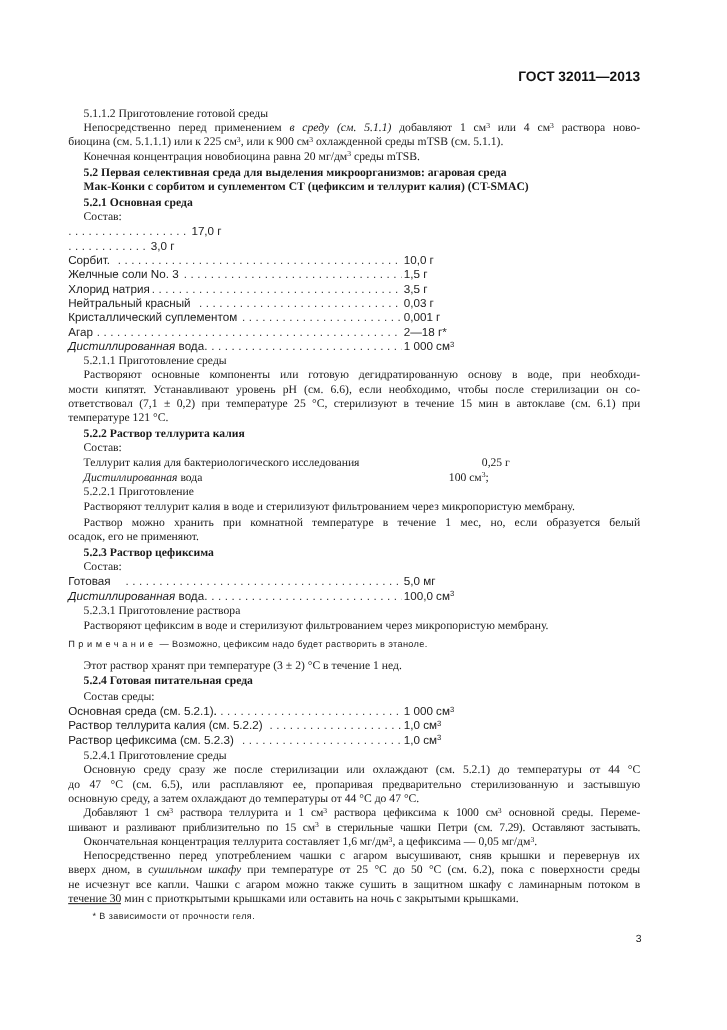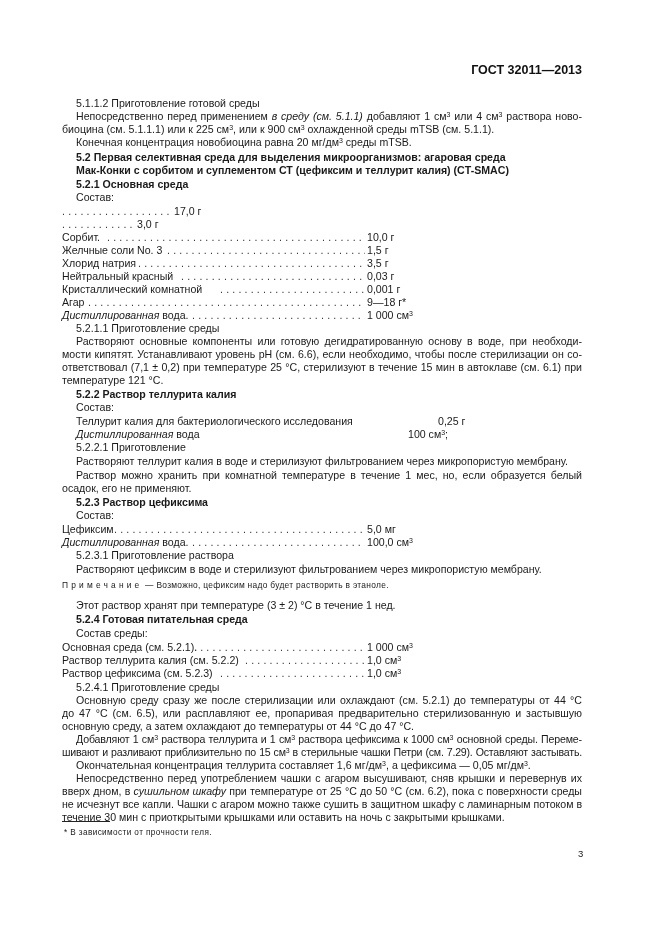--- a/index.html
+++ b/index.html
@@ -1,34 +1,34 @@
 <!DOCTYPE html>
 <html><head>
 <meta charset="utf-8">
 <style>
   html, body { margin:0; padding:0; background:#ffffff; }
   body { width:661px; height:936px; position:relative; overflow:hidden;
          font-family:"Liberation Sans", sans-serif; color:#1a1a1a; }
   .page { position:absolute; left:62px; top:0; width:520px; }
   .hdr { position:absolute; right:79px; top:63px; font-weight:bold; font-size:12.5px; color:#111; }
-  .ln { position:absolute; left:0; font-size:10.6px; line-height:13px; white-space:nowrap; }
+  .ln { position:absolute; left:0; font-size:10.6px; line-height:13px; white-space:nowrap;font-family:Liberation Serif, serif; }
   .ind { left:14px; }
   .just { width:520px; text-align:justify; text-align-last:justify; }
   .just.ind { width:506px; }
   .b { font-weight:bold; }
   i { font-style:italic; }
   .row { position:absolute; left:0; font-size:10.6px; line-height:13px; white-space:nowrap; display:flex; }
   .row .name { display:inline-block; }
   .row .dots { display:inline-block; overflow:hidden; letter-spacing:3.2px; color:#333; }
   .row .val { display:inline-block; padding-left:2px; }
   sup { font-size:7px; vertical-align:top; position:relative; top:-2px; }
   .note { position:absolute; left:0; font-size:8.4px; letter-spacing:0.3px; white-space:nowrap; }
   .spaced { letter-spacing:3.2px; }
   .fnline { position:absolute; left:0; top:821px; width:48px; border-top:1px solid #222; }
-  .fn { position:absolute; left:2px; top:828px; font-size:8.2px; letter-spacing:0.4px; }
+  .fn { position:absolute; left:22px; top:828px; font-size:8.2px; letter-spacing:0.4px; }
   .pnum { position:absolute; left:578px; top:848px; font-size:9.5px; }
 </style>
 </head>
 <body>
 
 <div class="hdr">ГОСТ 32011—2013</div>
 
 <div class="page">
 
   <div class="ln ind" style="top:97px">5.1.1.2  Приготовление готовой среды</div>
@@ -64,28 +64,28 @@
       <span class="name" style="width:76px">Хлорид натрия</span>
       <span class="dots" style="width:227px">.........................................................</span>
       <span class="val">3,5 г</span>
     </div>
   <div class="row ind" style="top:270px">
       <span class="name" style="width:119px">Нейтральный красный</span>
       <span class="dots" style="width:184px">................................................</span>
       <span class="val">0,03 г</span>
     </div>
   <div class="row ind" style="top:283px">
-      <span class="name" style="width:158px">Кристаллический комнатной</span>
+      <span class="name" style="width:158px">Кристаллический суплементом</span>
       <span class="dots" style="width:145px">.......................................</span>
       <span class="val">0,001 г</span>
     </div>
   <div class="row ind" style="top:296px">
       <span class="name" style="width:26px">Агар</span>
       <span class="dots" style="width:277px">...................................................................</span>
-      <span class="val">9—18 г*</span>
+      <span class="val">2—18 г*</span>
     </div>
   <div class="row ind" style="top:309px">
       <span class="name" style="width:130px"><i>Дистиллированная</i><span> вода.</span></span>
       <span class="dots" style="width:173px">...........................................</span>
       <span class="val"><span>1 000 см</span><sup>3</sup></span>
     </div>
 
   <div class="ln ind" style="top:322px">5.2.1.1  Приготовление среды</div>
   <div class="ln ind just" style="top:335px">Растворяют основные компоненты или готовую дегидратированную основу в воде, при необходи-</div>
   <div class="ln just" style="top:348px">мости кипятят. Устанавливают уровень pH (см. 6.6), если необходимо, чтобы после стерилизации он со-</div>
@@ -100,21 +100,21 @@
   <div class="ln" style="top:428px; left:346px"><span>100 см</span><sup>3</sup><span>;</span></div>
 
   <div class="ln ind" style="top:441px">5.2.2.1  Приготовление</div>
   <div class="ln ind" style="top:455px">Растворяют теллурит калия в воде и стерилизуют фильтрованием через микропористую мембрану.</div>
   <div class="ln ind just" style="top:469px">Раствор можно хранить при комнатной температуре в течение 1 мес, но, если образуется белый</div>
   <div class="ln" style="top:482px">осадок, его не применяют.</div>
 
   <div class="ln ind b" style="top:496px">5.2.3  Раствор цефиксима</div>
   <div class="ln ind" style="top:509px">Состав:</div>
   <div class="row ind" style="top:523px">
-      <span class="name" style="width:52px">Цефиксим</span>
+      <span class="name" style="width:52px">Готовая</span>
       <span class="dots" style="width:251px">............................................................</span>
       <span class="val">5,0 мг</span>
     </div>
   <div class="row ind" style="top:536px">
       <span class="name" style="width:130px"><i>Дистиллированная</i><span> вода.</span></span>
       <span class="dots" style="width:173px">...........................................</span>
       <span class="val"><span>100,0 см</span><sup>3</sup></span>
     </div>
 
   <div class="ln ind" style="top:549px">5.2.3.1  Приготовление раствора</div>

